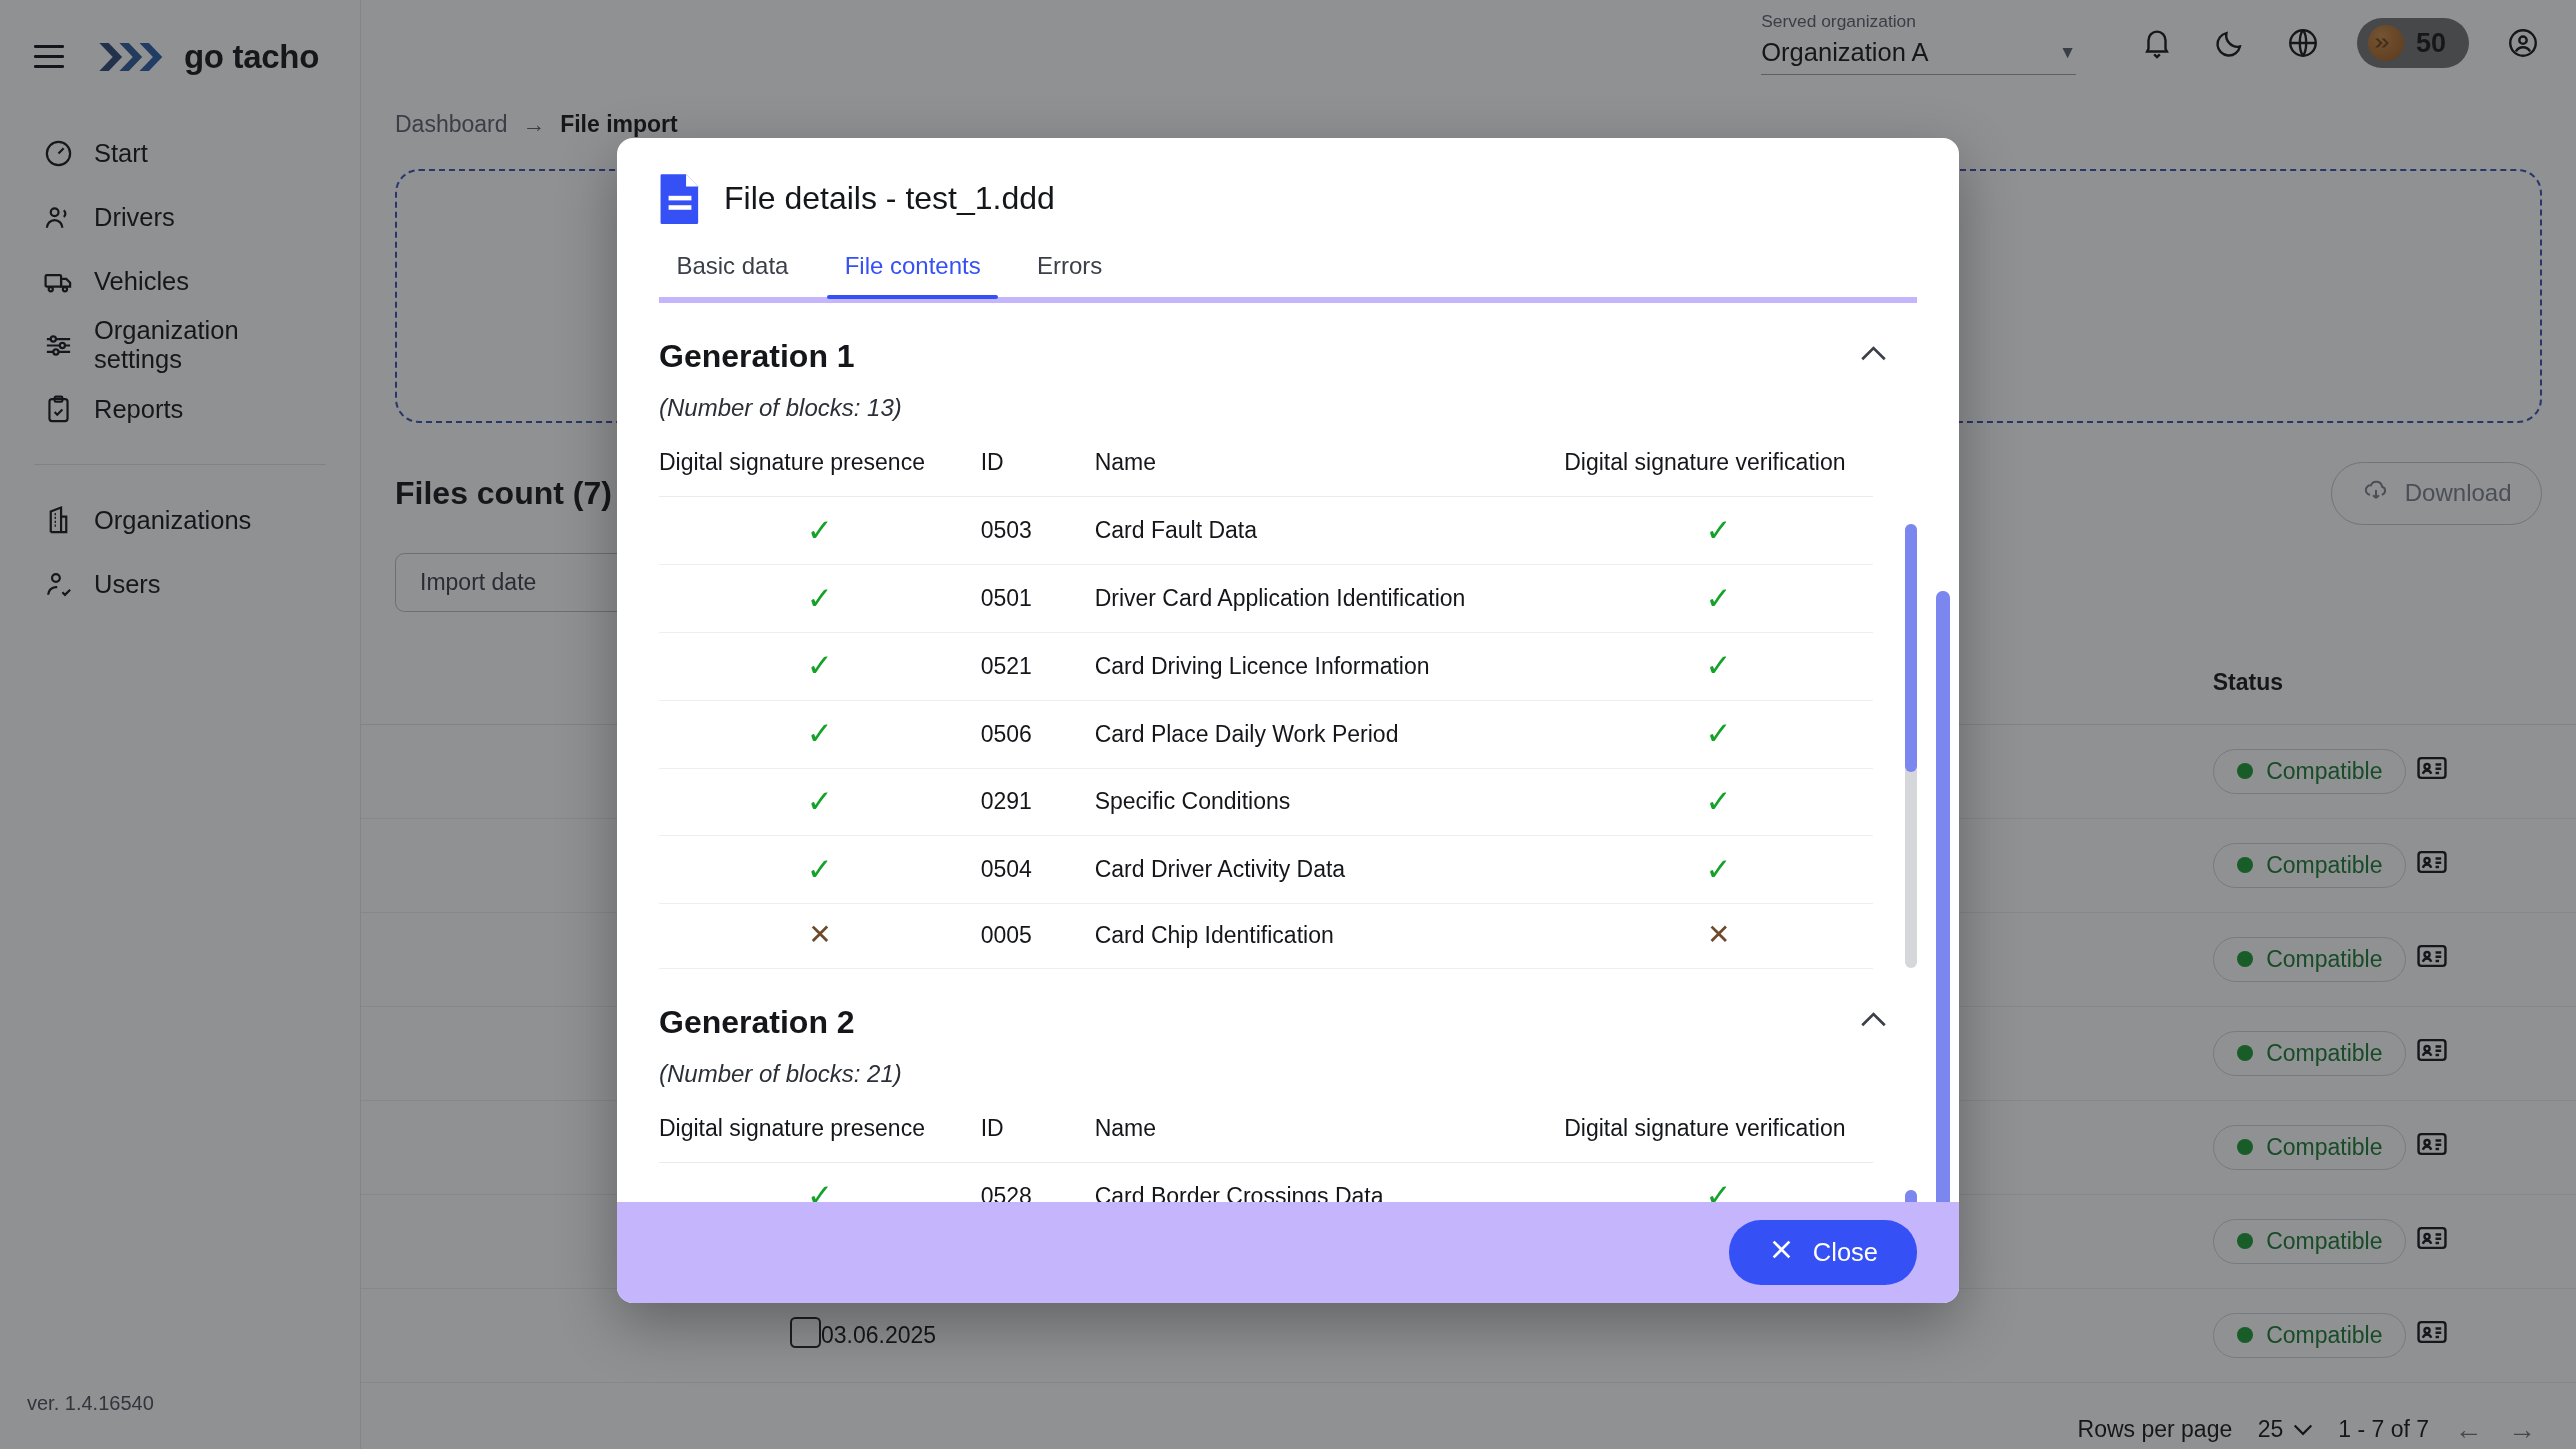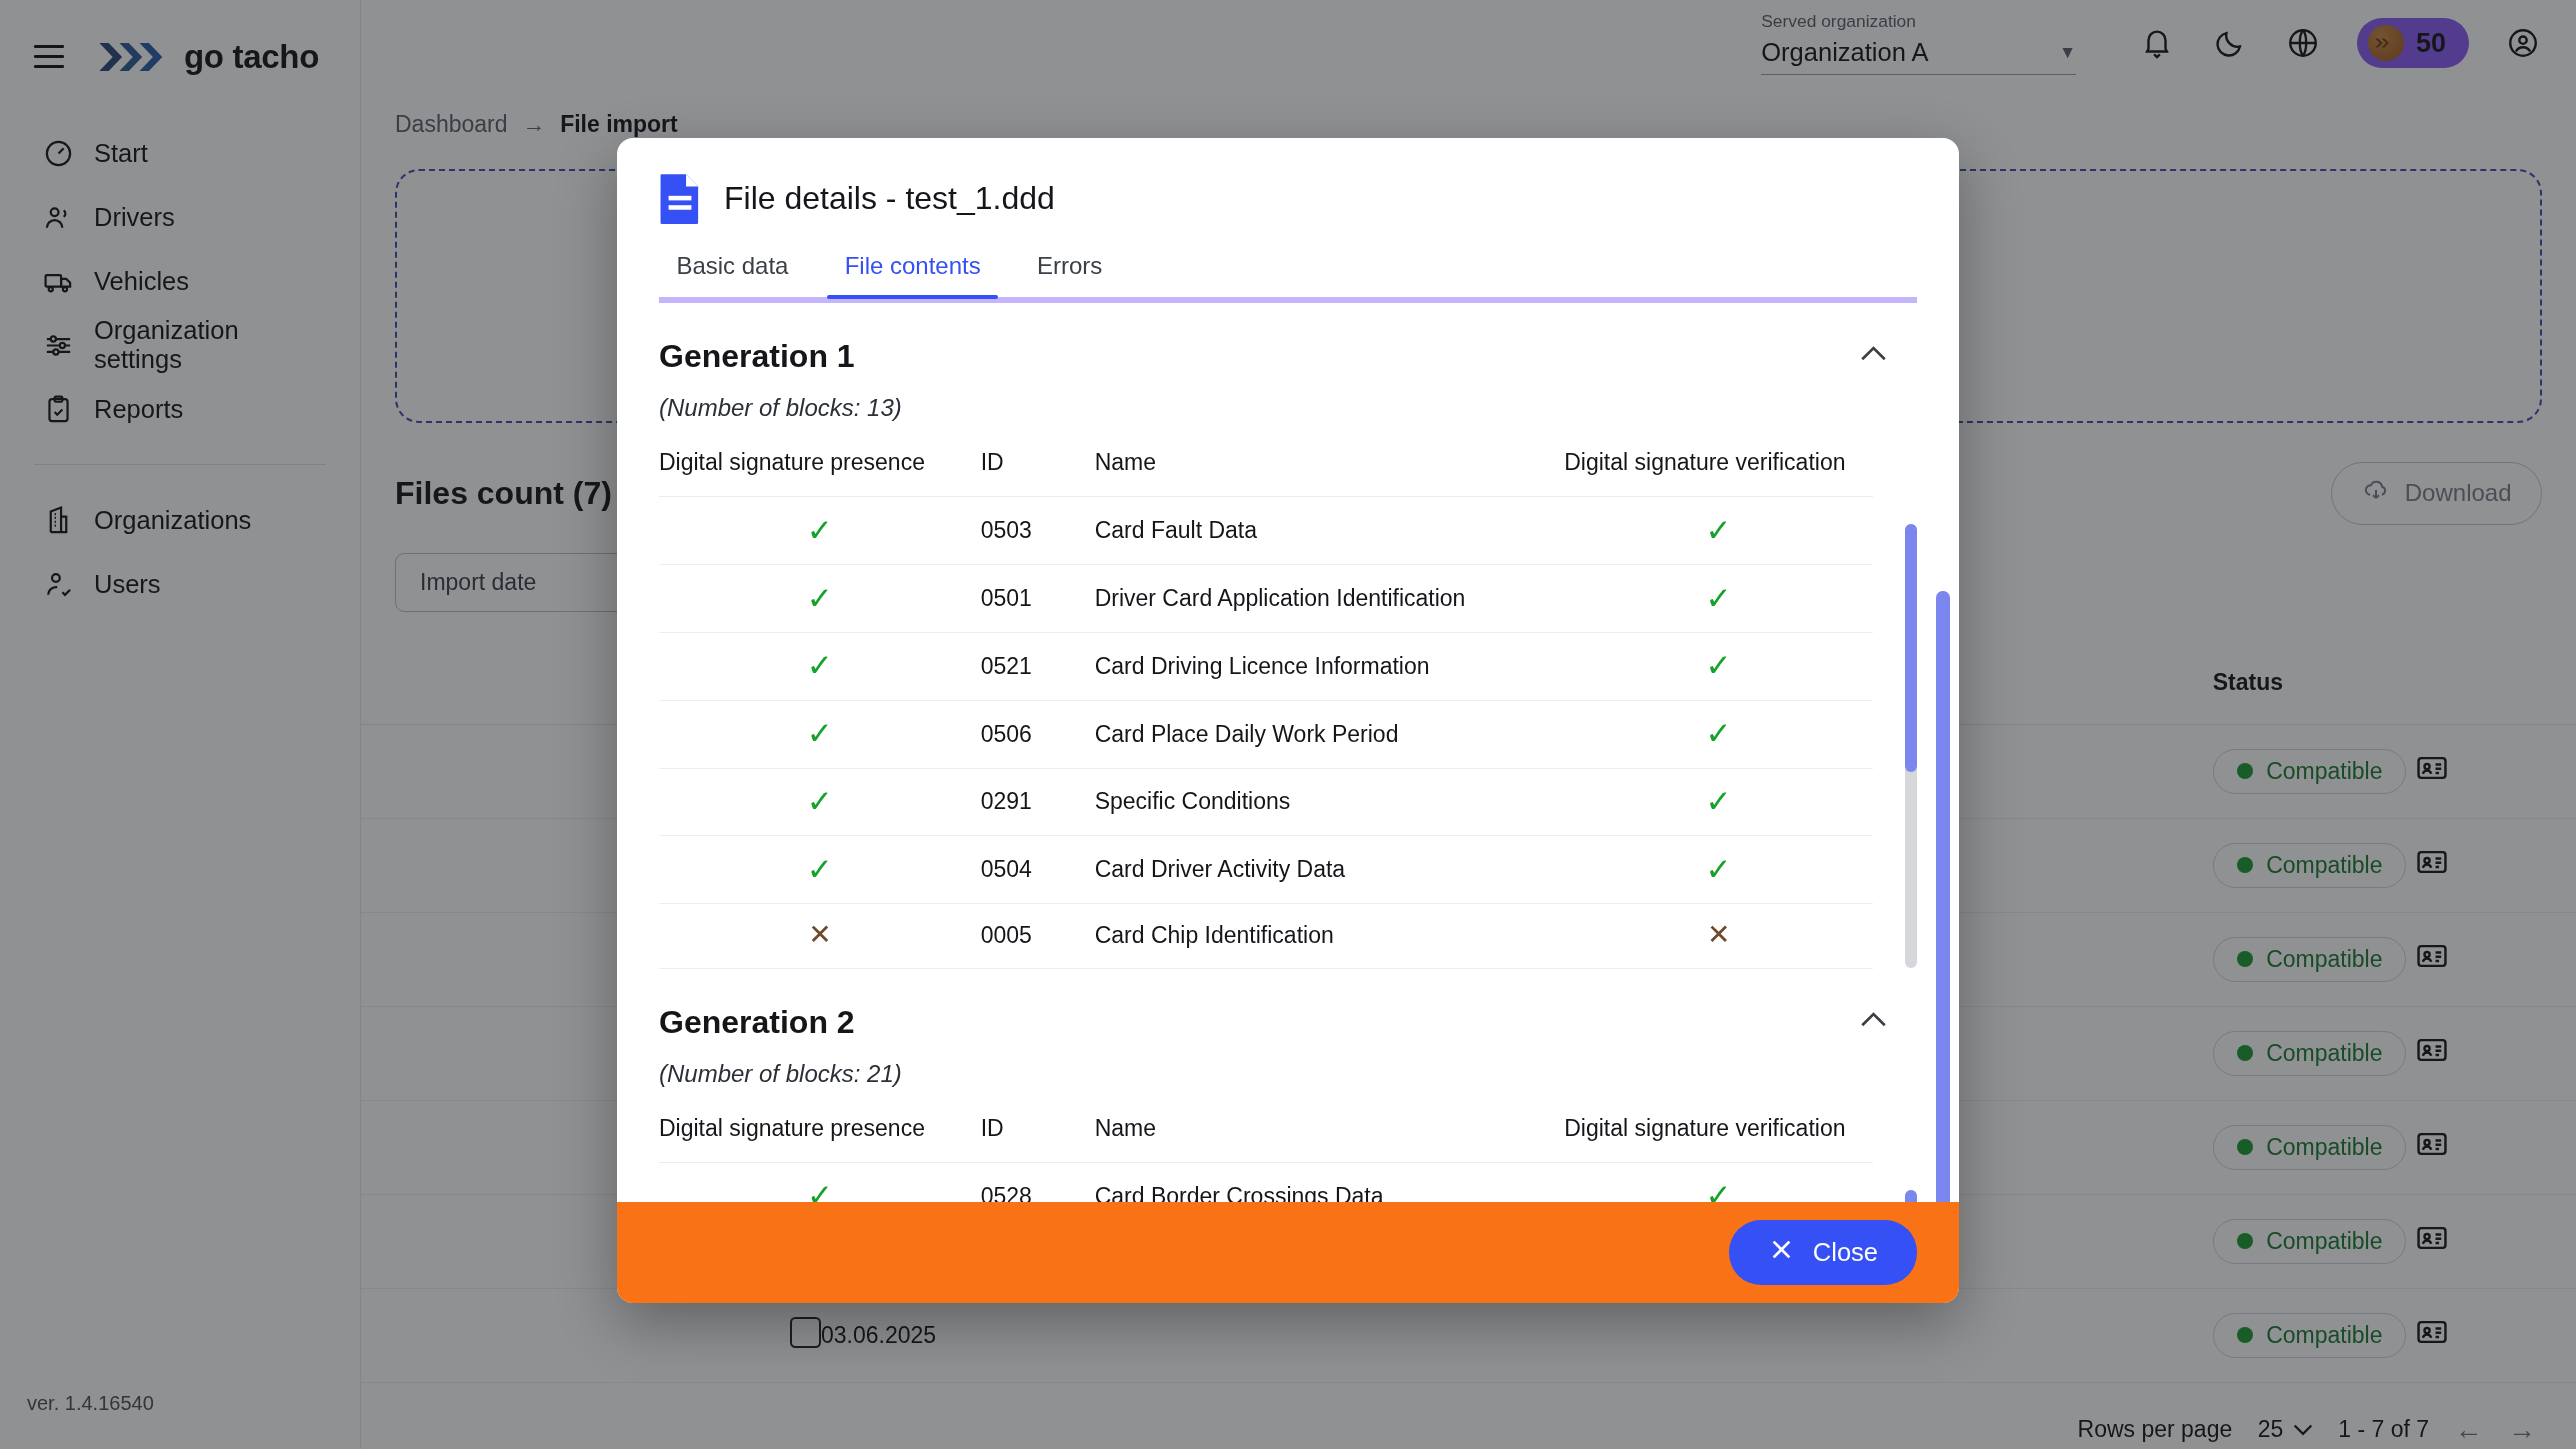--- a/index.html
+++ b/index.html
@@ -153,21 +153,21 @@
   .mark-no { color: #6d4a2b; font-size: 28px; line-height: 1; }
 
   .sb-track {
     position: absolute; right: 0; top: 0; width: 12px; border-radius: 6px;
     background: #d5d7db;
   }
   .sb-thumb { position: absolute; left: 0; width: 12px; border-radius: 6px; background: #7b87ef; }
 
   .m-foot {
     height: 101px; display: flex; align-items: center; justify-content: flex-end;
-    padding-right: 42px; background: #f97316;
+    padding-right: 42px; background: #c4b5fd;
   }
   .btn-close {
     display: flex; align-items: center; gap: 17.4px;
     background: #3550f5; color: #ffffff; border: none; border-radius: 32px;
     padding: 16px 39px; font-size: 25.5px; cursor: pointer;
     font-family: "Liberation Sans", sans-serif;
   }
   .btn-close svg { width: 27px; height: 27px; }
 
   
@@ -188,21 +188,21 @@
   .org-row {
     display: flex; align-items: center; justify-content: space-between;
     border-bottom: 1.3px solid #9aa0ab; padding-bottom: 6.7px; margin-top: 5.4px;
   }
   .org-value { font-size: 25.5px; color: #15161a; }
   .org-caret { color: #5b616d; font-size: 17.4px; }
   .tb-ico { width: 38px; height: 38px; display: flex; align-items: center; justify-content: center; cursor: pointer; }
   .tb-ico svg { width: 34px; height: 34px; }
   .coin-badge {
     display: flex; align-items: center; gap: 12px;
-    background: #8b5cf6; border-radius: 27px; padding: 6.7px 23px 6.7px 10.7px; cursor: pointer;
+    background: #737373; border-radius: 27px; padding: 6.7px 23px 6.7px 10.7px; cursor: pointer;
   }
   .coin {
     width: 36px; height: 36px; border-radius: 50%;
     background: radial-gradient(circle at 36% 32%, #c98a44 0%, #a9682c 70%, #8a541f 100%);
     display: flex; align-items: center; justify-content: center;
   }
   .coin-n { font-size: 27px; font-weight: 700; color: #15161a; }
 </style>
 </head>
 <body>

